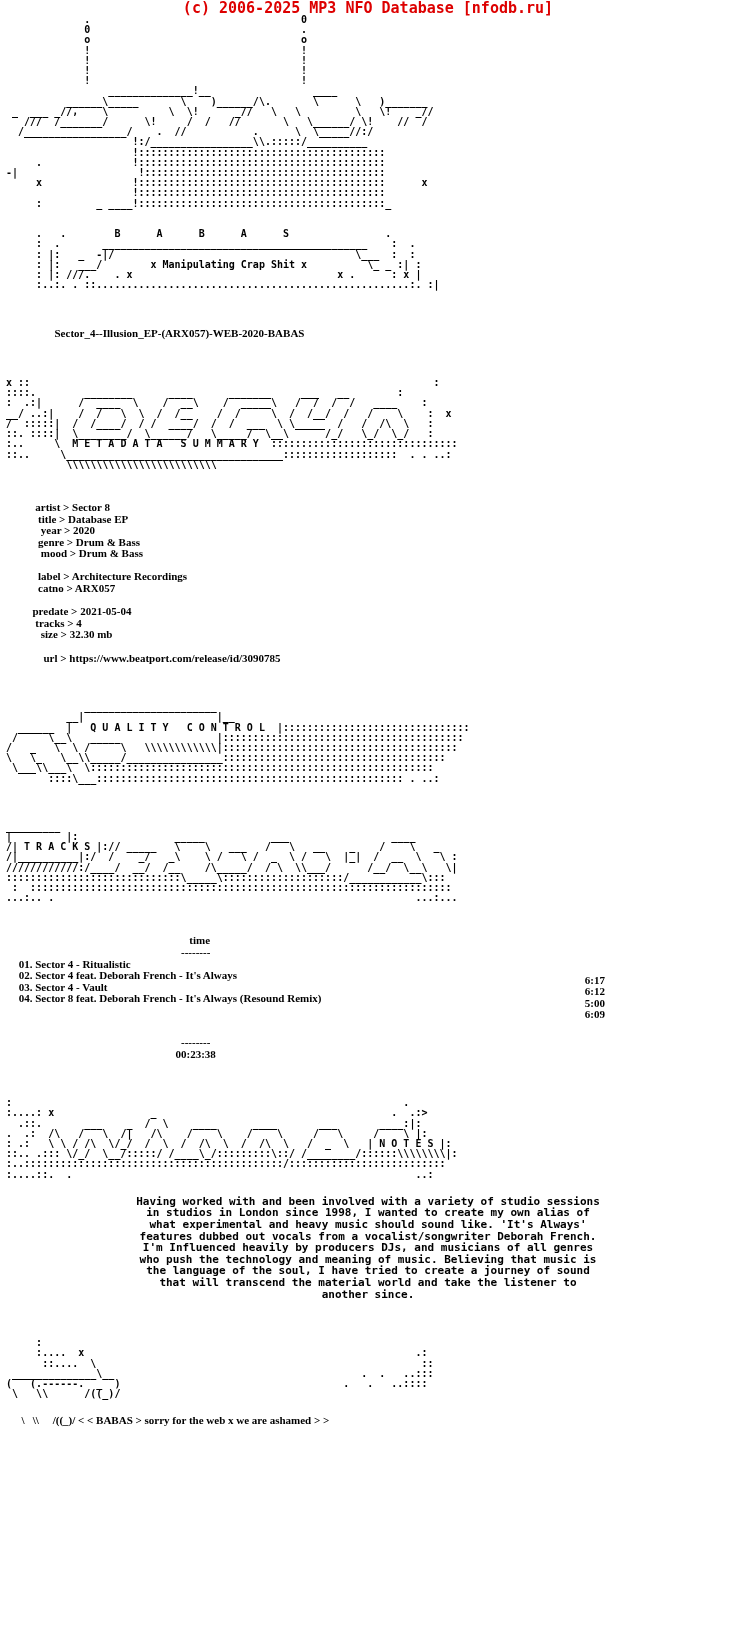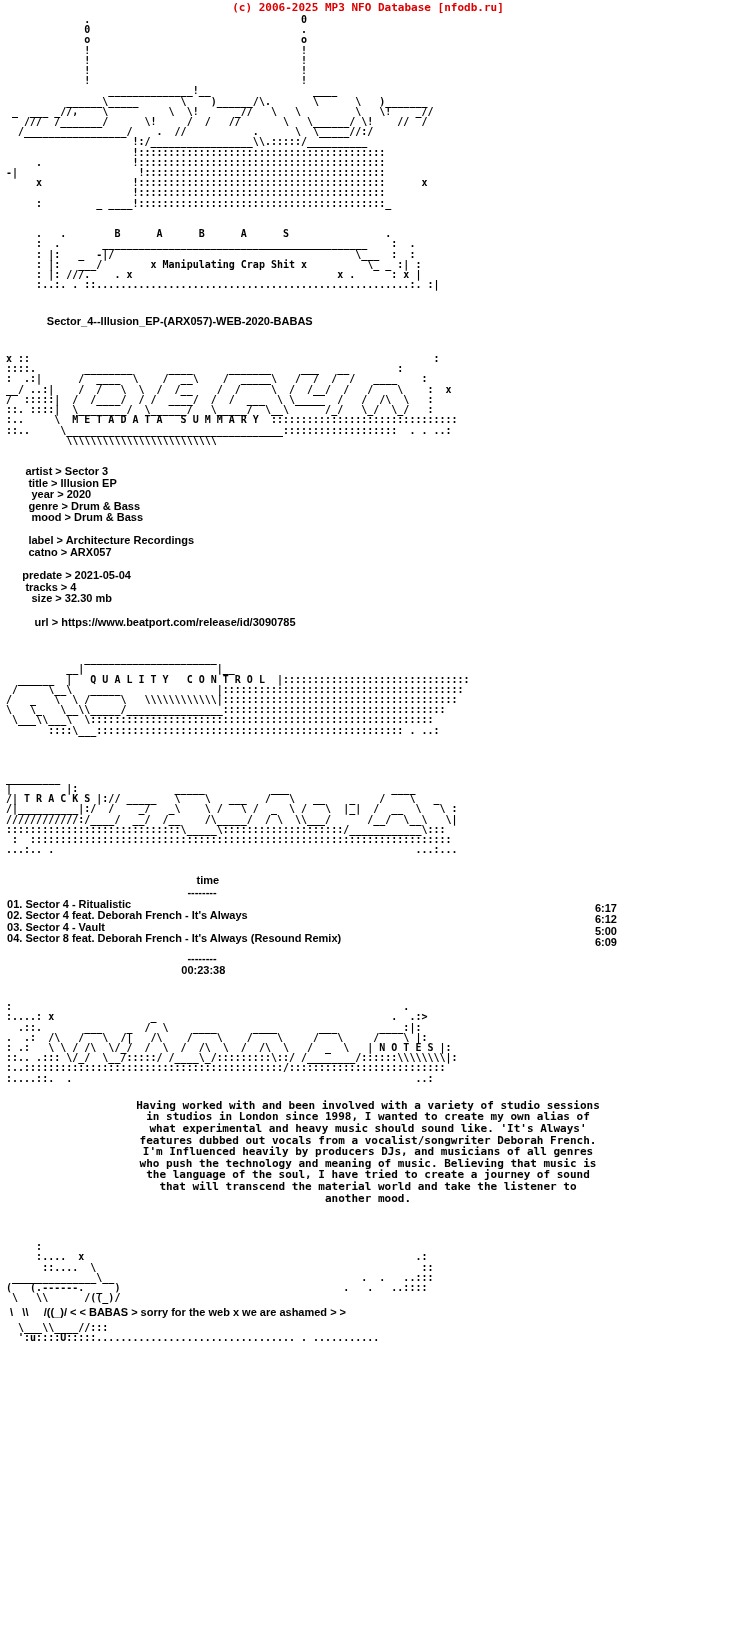--- a/index.html
+++ b/index.html
@@ -16,42 +16,42 @@
   }
   .page {
     width: 736px;
     position: relative;
     overflow: hidden;
   }
   .topbar {
     text-align: center;
     color: #dd0000;
     font-family: "DejaVu Sans Mono", "Liberation Mono", monospace;
-    font-size: 11px;
+    font-size: 15px;
     line-height: 14px;
     font-weight: bold;
     padding-top: 1px;
     letter-spacing: 0px;
     white-space: pre;
   }
   pre.art {
     margin: 0;
     padding: 0;
     font-family: "DejaVu Sans Mono", "Liberation Mono", monospace;
     font-size: 10px;
     line-height: 10.2px;
     letter-spacing: 0px;
     color: #000000;
     white-space: pre;
     font-weight: bold;
   }
   pre.txt {
-    margin: 4px;
+    margin: 16px;
     padding: 0;
-    font-family: Liberation Sans, sans-serif;
+    font-family: Liberation Serif, serif;
     font-size: 11px;
     line-height: 11.6px;
     color: #000000;
     white-space: pre;
     font-weight: bold;
   }
   .spacer-1 { height: 10px; }
   .spacer-2 { height: 16px; }
   .spacer-3 { height: 22px; }
 </style>
@@ -101,22 +101,22 @@
  :  .:|      /  ____  \    /  __\    /  _____\   /  /  /  /   ____    :
  __/ ..:|    /  /   \  \  /  /__    /  /     \  /  /__/  /   /    \    :  x
  /  :::::|  /  /____/  / /  ____/  /  /  ___  \ \_____  /   /  /\  \   :
  ::. ::::|  \________/  \______/   \_____/  \__\      /_/   \_/  \_/   :
  :..     \  M E T A D A T A   S U M M A R Y  :::::::::::::::::::::::::::::::
  ::..     \____________________________________:::::::::::::::::::  . . ..:
            \\\\\\\\\\\\\\\\\\\\\\\\\</pre>
 
   <div class="spacer-2"></div>
 
-  <pre class="txt"><span>       artist &gt; <span>Sector 3</span></span>
-<span>        title &gt; <span>Illusion EP</span></span>
+  <pre class="txt"><span>       artist &gt; <span>Sector 8</span></span>
+<span>        title &gt; <span>Database EP</span></span>
 <span>         year &gt; <span>2020</span></span>
 <span>        genre &gt; <span>Drum &amp; Bass</span></span>
 <span>         mood &gt; <span>Drum &amp; Bass</span></span>
 
 <span>        label &gt; <span>Architecture Recordings</span></span>
 <span>        catno &gt; <span>ARX057</span></span>
 
 <span>      predate &gt; <span>2021-05-04</span></span>
 <span>       tracks &gt; <span>4</span></span>
 <span>         size &gt; <span>32.30 mb</span></span>
@@ -179,33 +179,31 @@
   <div class="spacer-2"></div>
 
   <div style="text-align:center; font-family:'DejaVu Sans Mono','Liberation Mono',monospace; font-size:11px; line-height:11.6px; font-weight:bold; white-space:pre;"><span>Having worked with and been involved with a variety of studio sessions</span>
 <span>in studios in London since 1998, I wanted to create my own alias of</span>
 <span>what experimental and heavy music should sound like. 'It's Always'</span>
 <span>features dubbed out vocals from a vocalist/songwriter Deborah French.</span>
 <span>I'm Influenced heavily by producers DJs, and musicians of all genres</span>
 <span>who push the technology and meaning of music. Believing that music is</span>
 <span>the language of the soul, I have tried to create a journey of sound</span>
 <span>that will transcend the material world and take the listener to</span>
-<span>another mood.</span></div>
+<span>another since.</span></div>
 
   <div class="spacer-3"></div>
   <div class="spacer-2"></div>
 
   <pre class="art">      :
       :....  x                                                       .:
        ::....  \                                                      ::
   ______________\__                                         .  .   ..:::
  (   (.------.  _  )                                     .   .   ..::::
   \   \\      /((_)/</pre>
 
   <pre class="txt">  \   \\     /((_)/ <span>&lt; &lt; BABAS &gt; sorry for the web x we are ashamed &gt; &gt;</span></pre>
 
-  <pre class="art">   \___\\____//:::
-   ':u::::U:::::................................. . ...........</pre>
 
   <div class="spacer-1"></div>
 
 
 </div>
 
 </body></html>

